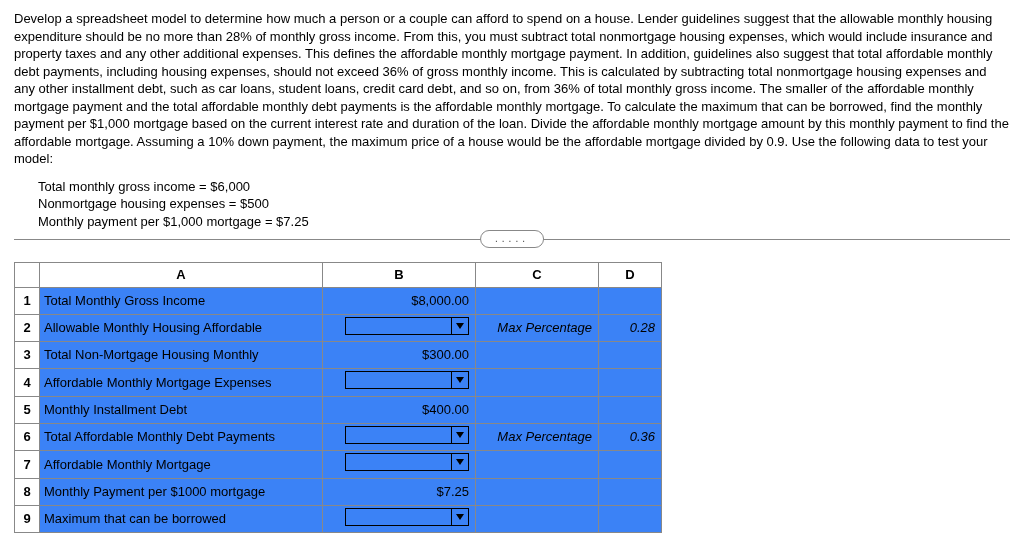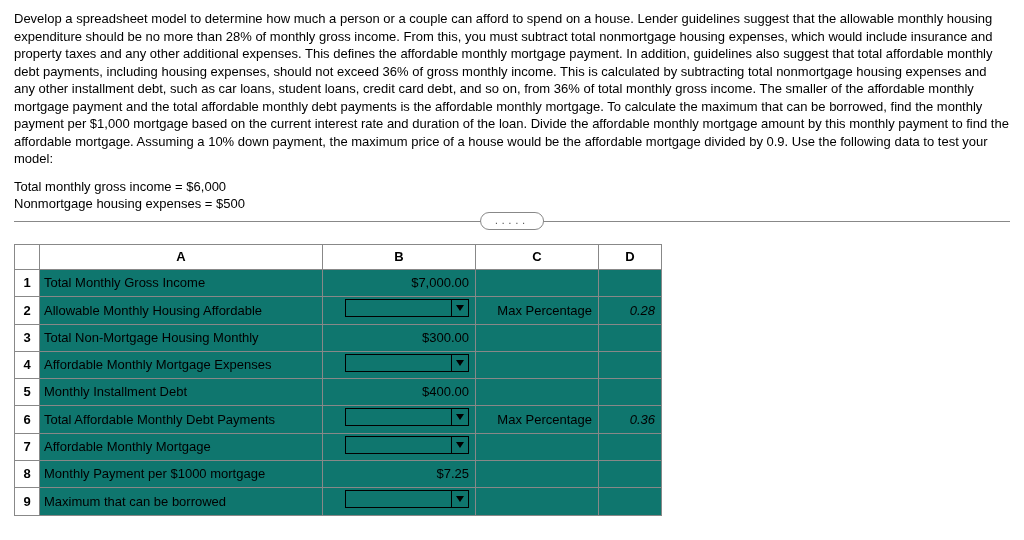--- a/index.html
+++ b/index.html
@@ -7,20 +7,21 @@
     font-size: 13px;
     color: #000;
     margin: 10px 14px;
     line-height: 1.35;
   }
   .problem-text {
     margin-bottom: 10px;
   }
   .given-data {
     margin-bottom: 8px;
+    margin-left: 24px;
   }
   .given-data div {
     line-height: 1.35;
   }
   hr.sep {
     border: none;
     border-top: 1px solid #888;
     margin: 0;
   }
   .dots-wrap {
@@ -47,21 +48,21 @@
   }
   table.sheet {
     border-collapse: collapse;
     table-layout: fixed;
   }
   table.sheet th, table.sheet td {
     border: 1px solid #888;
     font-size: 13px;
     height: 22px;
     vertical-align: middle;
-    background: #0f766e;
+    background: #3b82f6;
   }
   table.sheet th {
     background: #fff;
     font-weight: bold;
     text-align: center;
   }
   th.corner {
     width: 22px;
     background: #fff;
   }
@@ -70,21 +71,21 @@
     text-align: center;
     font-weight: bold;
     font-size: 12px;
   }
   th.colA { width: 280px; }
   th.colB { width: 150px; }
   th.colC { width: 120px; }
   th.colD { width: 60px; }
   td.label { padding: 2px 4px; text-align: left; }
   td.valB  { padding: 2px 6px; text-align: right; position: relative; }
-  td.valC  { padding: 2px 6px; text-align: right; }
+  td.valC  { padding: 2px 6px; text-align: right; font-style: italic; }
   td.valD  { padding: 2px 6px; text-align: right; font-style: italic; }
   .dd-field {
     display: inline-block;
     border: 1px solid #000;
     min-width: 100px;
     height: 16px;
     line-height: 16px;
     padding: 0 18px 0 4px;
     position: relative;
     text-align: right;
@@ -109,20 +110,21 @@
   }
 </style>
 </head>
 <body>
 
 <div class="problem-text">Develop a spreadsheet model to determine how much a person or a couple can afford to spend on a house. Lender guidelines suggest that the allowable monthly housing expenditure should be no more than 28% of monthly gross income. From this, you must subtract total nonmortgage housing expenses, which would include insurance and property taxes and any other additional expenses. This defines the affordable monthly mortgage payment. In addition, guidelines also suggest that total affordable monthly debt payments, including housing expenses, should not exceed 36% of gross monthly income. This is calculated by subtracting total nonmortgage housing expenses and any other installment debt, such as car loans, student loans, credit card debt, and so on, from 36% of total monthly gross income. The smaller of the affordable monthly mortgage payment and the total affordable monthly debt payments is the affordable monthly mortgage. To calculate the maximum that can be borrowed, find the monthly payment per $1,000 mortgage based on the current interest rate and duration of the loan. Divide the affordable monthly mortgage amount by this monthly payment to find the affordable mortgage. Assuming a 10% down payment, the maximum price of a house would be the affordable mortgage divided by 0.9. Use the following data to test your model:</div>
 
 <div class="given-data">
   <div>Total monthly gross income = $6,000</div>
   <div>Nonmortgage housing expenses = $500</div>
+  <div>Monthly payment per $1,000 mortgage = $7.25</div>
 </div>
 
 <hr class="sep">
 <div class="dots-wrap">
   <div class="dots-pill">.....</div>
 </div>
 
 <div class="sheet-wrap">
 <table class="sheet">
   <thead>
@@ -131,21 +133,21 @@
       <th class="colA">A</th>
       <th class="colB">B</th>
       <th class="colC">C</th>
       <th class="colD">D</th>
     </tr>
   </thead>
   <tbody id="sheet-body">
         <tr>
           <th class="rowhdr">1</th>
           <td class="label">Total Monthly Gross Income</td>
-          <td class="valB">$7,000.00</td>
+          <td class="valB">$8,000.00</td>
           <td class="valC"></td>
           <td class="valD"></td>
         </tr>
         <tr>
           <th class="rowhdr">2</th>
           <td class="label">Allowable Monthly Housing Affordable</td>
           <td class="valB"><span class="dd-field"><span class="dd-caret"></span></span></td>
           <td class="valC">Max Percentage</td>
           <td class="valD">0.28</td>
         </tr>

